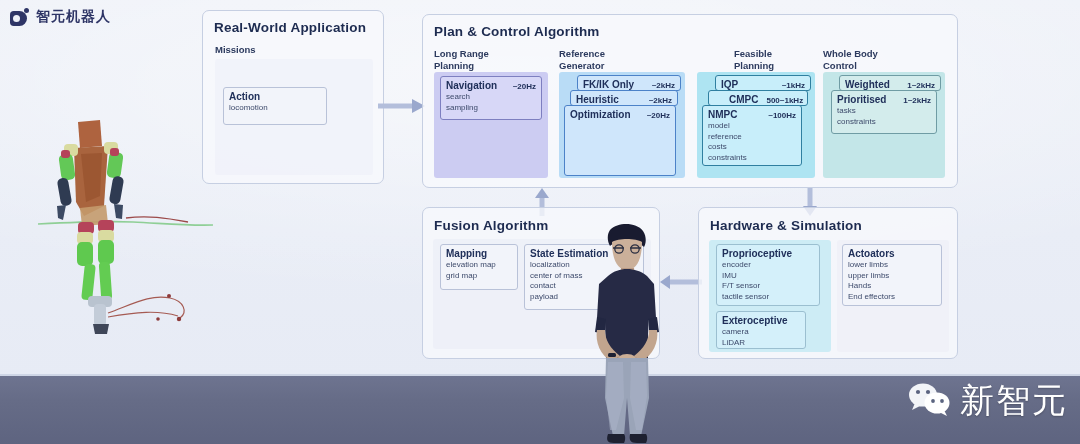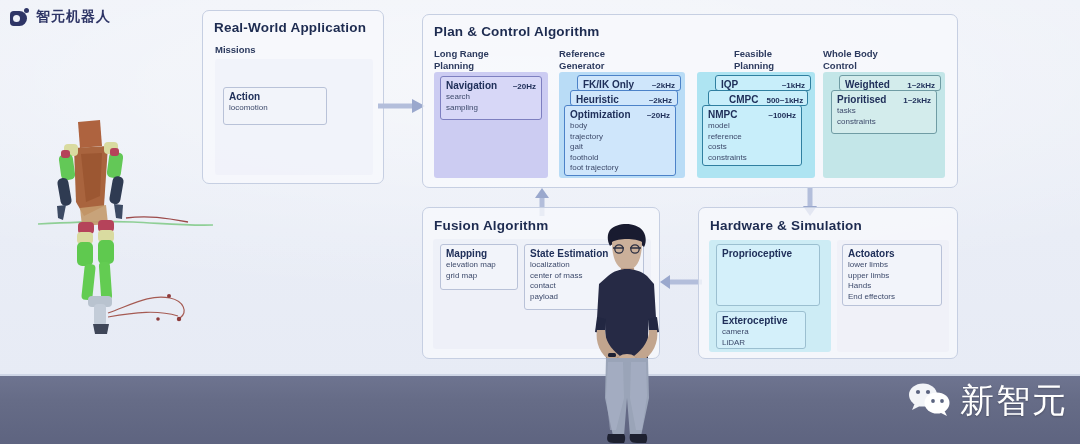--- a/index.html
+++ b/index.html
@@ -254,27 +254,20 @@
       <div class="card-head">
         <span class="card-name">Heuristic</span>
         <span class="card-freq">~2kHz</span>
       </div>
     </div>
     <div class="card blue" style="left:141px; top:90px; width:112px; height:71px;">
       <div class="card-head">
         <span class="card-name">Optimization</span>
         <span class="card-freq">~20Hz</span>
       </div>
-      <div class="card-list">
-        <div>body</div>
-        <div>trajectory</div>
-        <div>gait</div>
-        <div>foothold</div>
-        <div>foot trajectory</div>
-      </div>
     </div>
 
     <div class="col-title" style="position:absolute; left:274px; top:33px;margin-left:37px;">
       <div>Feasible</div>
       <div>Planning</div>
     </div>
     <div class="col tint-cyan" style="left:274px; top:57px; width:118px; height:106px;"></div>
     <div class="card cyan" style="left:292px; top:60px; width:96px; height:16px;">
       <div class="card-head">
         <span class="card-name">IQP</span>
@@ -371,20 +364,26 @@
   </div>
 
   <div class="panel" style="left:698px; top:207px; width:260px; height:152px;">
     <div class="panel-title" style="position:absolute; left:11px; top:10px;">Hardware &amp; Simulation</div>
     <div class="col tint-cyan" style="left:10px; top:32px; width:122px; height:112px; background:rgba(190,231,243,.72);"></div>
     <div class="col tint-grey" style="left:138px; top:32px; width:112px; height:112px; background:rgba(236,239,247,.6);"></div>
 
     <div class="card cyan" style="left:17px; top:36px; width:104px; height:62px; background:#d4f0fa; border-color:#9bbfd0;">
       <div class="card-head">
         <span class="card-name">Proprioceptive</span>
+      </div>
+      <div class="card-list">
+        <div>encoder</div>
+        <div>IMU</div>
+        <div>F/T sensor</div>
+        <div>tactile sensor</div>
       </div>
     </div>
 
     <div class="card cyan" style="left:17px; top:103px; width:90px; height:38px; background:#d4f0fa; border-color:#9bbfd0;">
       <div class="card-head">
         <span class="card-name">Exteroceptive</span>
       </div>
       <div class="card-list">
         <div>camera</div>
         <div>LiDAR</div>

